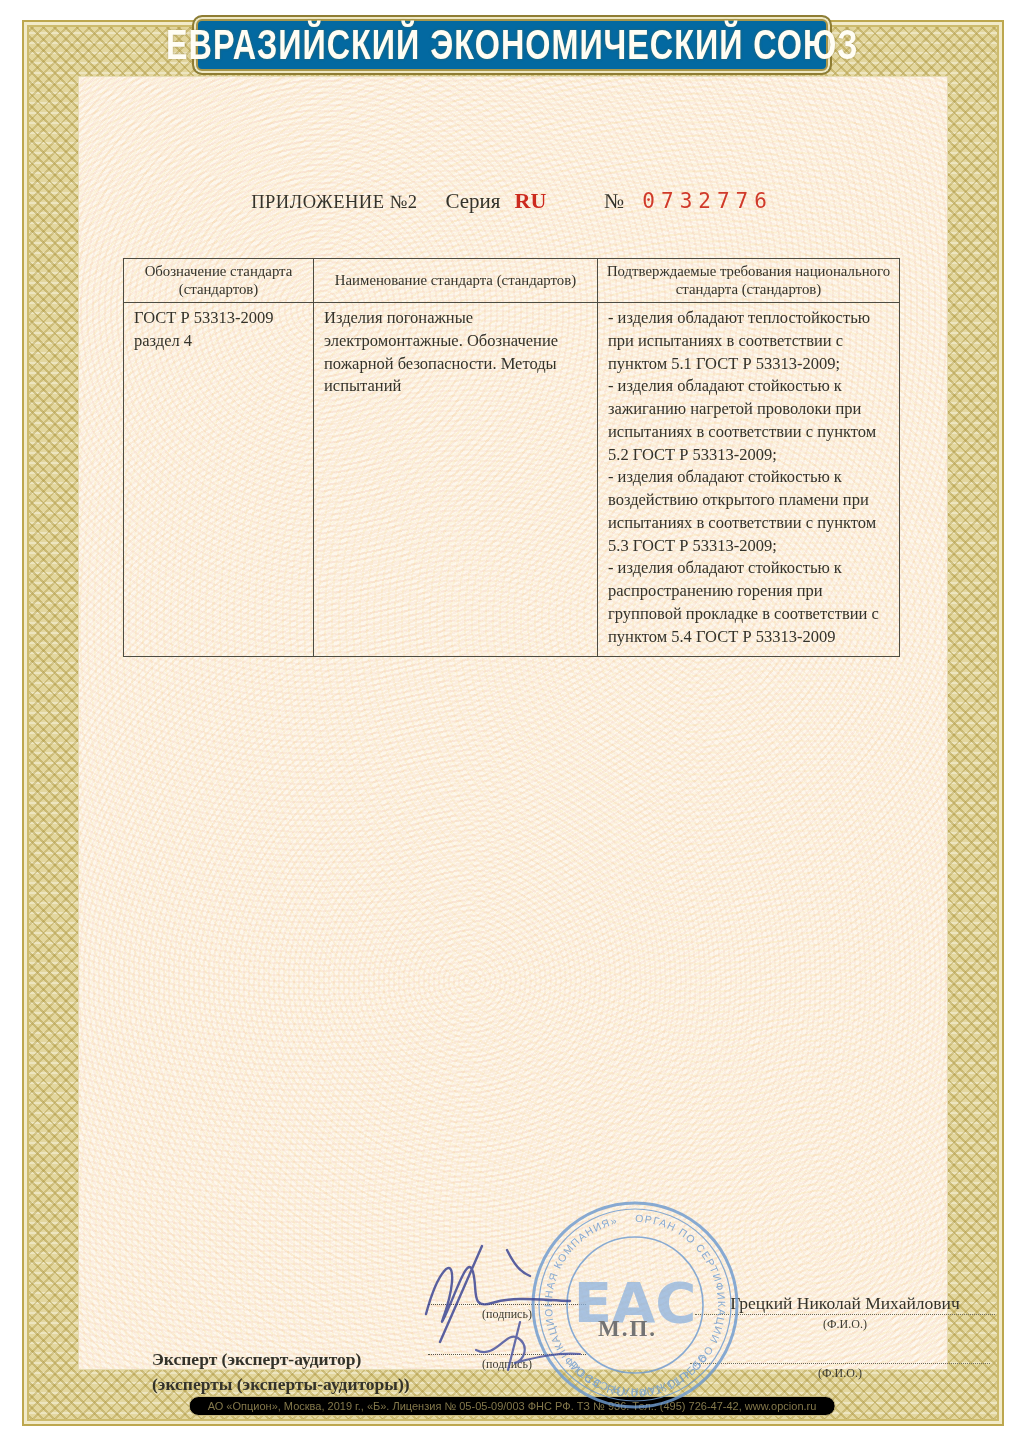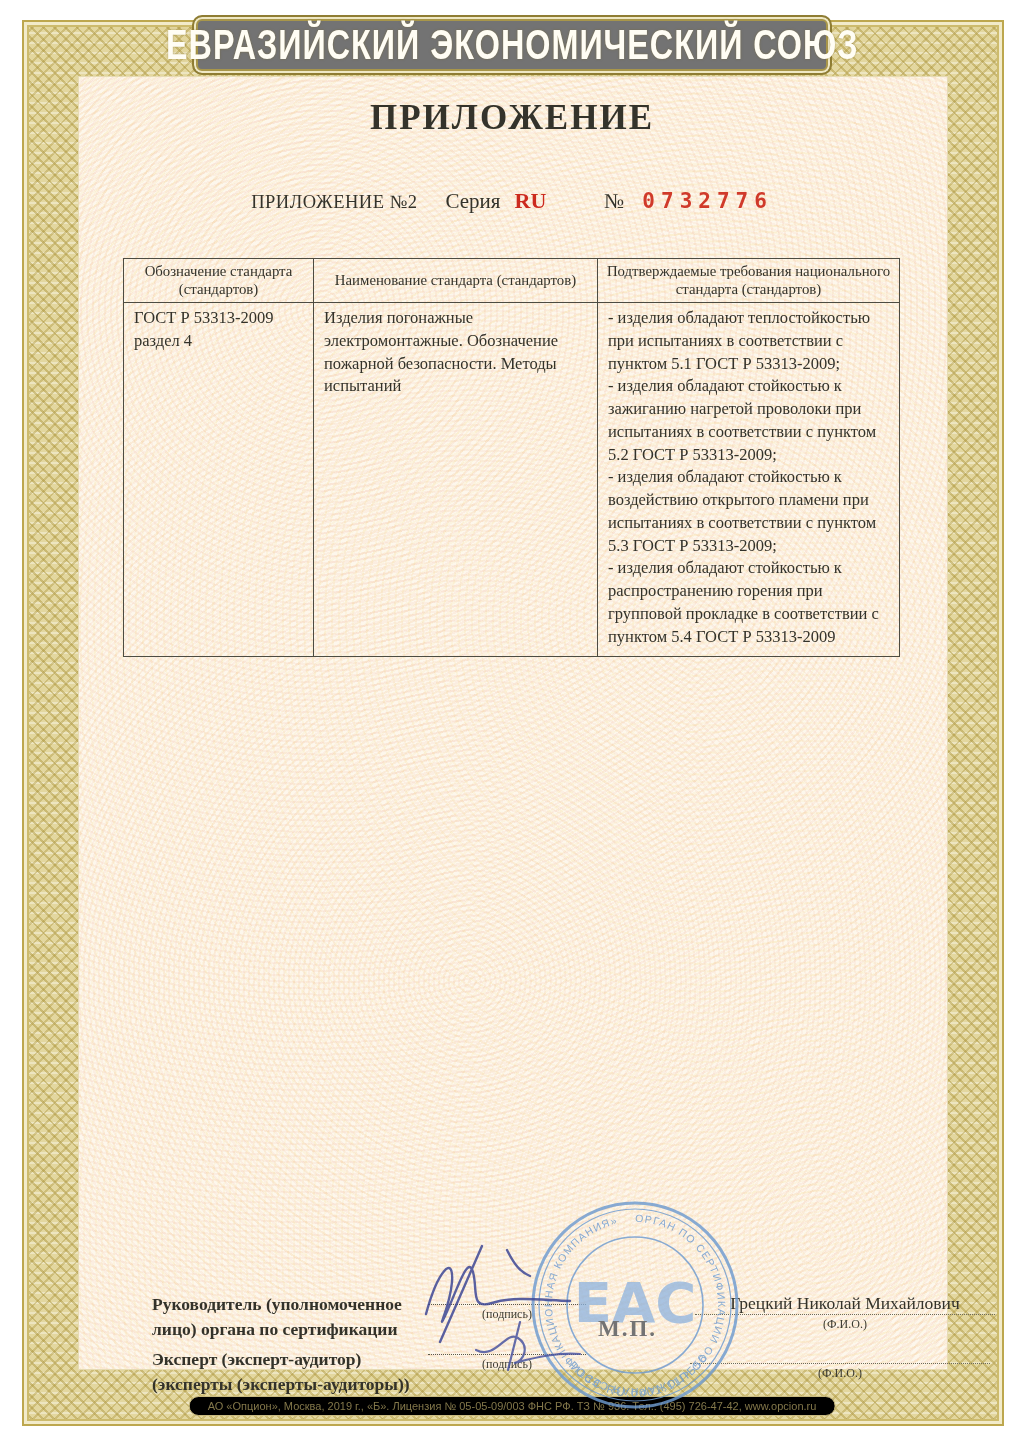--- a/index.html
+++ b/index.html
@@ -26,21 +26,21 @@
     background-image:
       repeating-radial-gradient(circle at 28% 18%, rgba(236,152,120,.10) 0 2px, transparent 2px 6px),
       repeating-radial-gradient(circle at 72% 42%, rgba(242,205,96,.10) 0 2px, transparent 2px 7px),
       repeating-radial-gradient(circle at 45% 70%, rgba(236,152,120,.09) 0 2px, transparent 2px 5px),
       repeating-radial-gradient(circle at 85% 90%, rgba(242,205,96,.09) 0 2px, transparent 2px 6px);
     border:1px solid #e6dbb4;
   }
   
   .banner {
     position:absolute; left:50%; top:15px; transform:translateX(-50%);
-    width:640px; height:60px; background:#737373;
+    width:640px; height:60px; background:#0369a1;
     border:2px solid #8f7d33; border-radius:10px;
     box-shadow: inset 0 0 0 2px #efe8c4, inset 0 0 0 4px #a8964a;
     display:flex; align-items:center; justify-content:center;
   }
   .banner-text {
     font-family:"Liberation Sans", sans-serif; font-weight:bold;
     font-size:33px; letter-spacing:1px; color:#fffdf4;
     transform:scale(.98,1.28); white-space:nowrap;
     text-shadow:0 0 2px rgba(120,102,35,.55);
   }
@@ -57,21 +57,21 @@
     padding:0 14px 1px 10px; margin-left:8px;
   }
   .series-line {
     position:absolute; left:0; right:0; top:188px; text-align:center; white-space:nowrap;
   }
   .series-line .app { font-size:18.5px; color:#34332b; letter-spacing:.5px; }
   .series-line .ser { font-size:21px; color:#34332b; margin-left:24px; }
   .series-line .ru  { font-size:22px; font-weight:bold; color:#cc2a1e; margin-left:10px; }
   .series-line .no  { font-size:21px; color:#34332b; margin-left:54px; }
   .series-line .digits {
-    font-family:"DejaVu Sans Mono", monospace; font-size:21px; font-weight:bold;
+    font-family:"DejaVu Sans Mono", monospace; font-size:21px; font-weight:normal;
     color:#d03a2a; letter-spacing:6px; margin-left:14px;
   }
   .desc-line {
     position:absolute; left:0; right:0; top:218px; text-align:center;
     font-size:17.5px; color:#2f2e27;
   }
   
   table.std {
     position:absolute; left:123px; top:258px; width:776px;
     border-collapse:collapse; table-layout:fixed;
@@ -131,21 +131,20 @@
 <body>
 
 <div class="page">
   <div class="band"></div>
   <div class="field"></div>
 
   <div class="banner">
     <span class="banner-text">ЕВРАЗИЙСКИЙ ЭКОНОМИЧЕСКИЙ СОЮЗ</span>
   </div>
 
-  <div class="doc-title">ПРИЛОЖЕНИЕ</div>
 
 
   <div class="series-line">
     <span class="app">ПРИЛОЖЕНИЕ №2</span>
     <span class="ser">Серия</span>
     <span class="ru">RU</span>
     <span class="no">№</span>
     <span class="digits">0732776</span>
   </div>
 
@@ -169,22 +168,20 @@
 раздел 4</td>
         <td>Изделия погонажные электромонтажные. Обозначение пожарной безопасности. Методы испытаний</td>
         <td>- изделия обладают теплостойкостью при испытаниях в соответствии с пунктом 5.1 ГОСТ Р 53313-2009;
 - изделия обладают стойкостью к зажиганию нагретой проволоки при испытаниях в соответствии с пунктом 5.2 ГОСТ Р 53313-2009;
 - изделия обладают стойкостью к воздействию открытого пламени при испытаниях в соответствии с пунктом 5.3 ГОСТ Р 53313-2009;
 - изделия обладают стойкостью к распространению горения при групповой прокладке в соответствии с пунктом 5.4 ГОСТ Р 53313-2009</td>
       </tr>
     </tbody>
   </table>
 
-  <div class="role-label role-leader">Руководитель (уполномоченное
-лицо) органа по сертификации</div>
   <div class="role-label role-expert">Эксперт (эксперт-аудитор)
 (эксперты (эксперты-аудиторы))</div>
 
   <div class="sig-line sig-line-1"></div>
   <div class="sig-caption sig-cap-1">(подпись)</div>
   <div class="sig-line sig-line-2"></div>
   <div class="sig-caption sig-cap-2">(подпись)</div>
 
   <svg class="sig-svg sig-svg-1" width="185" height="105" viewBox="0 0 185 105">
     <g fill="none" stroke="#3d4795" stroke-width="2.4" stroke-linecap="round" opacity=".85">

